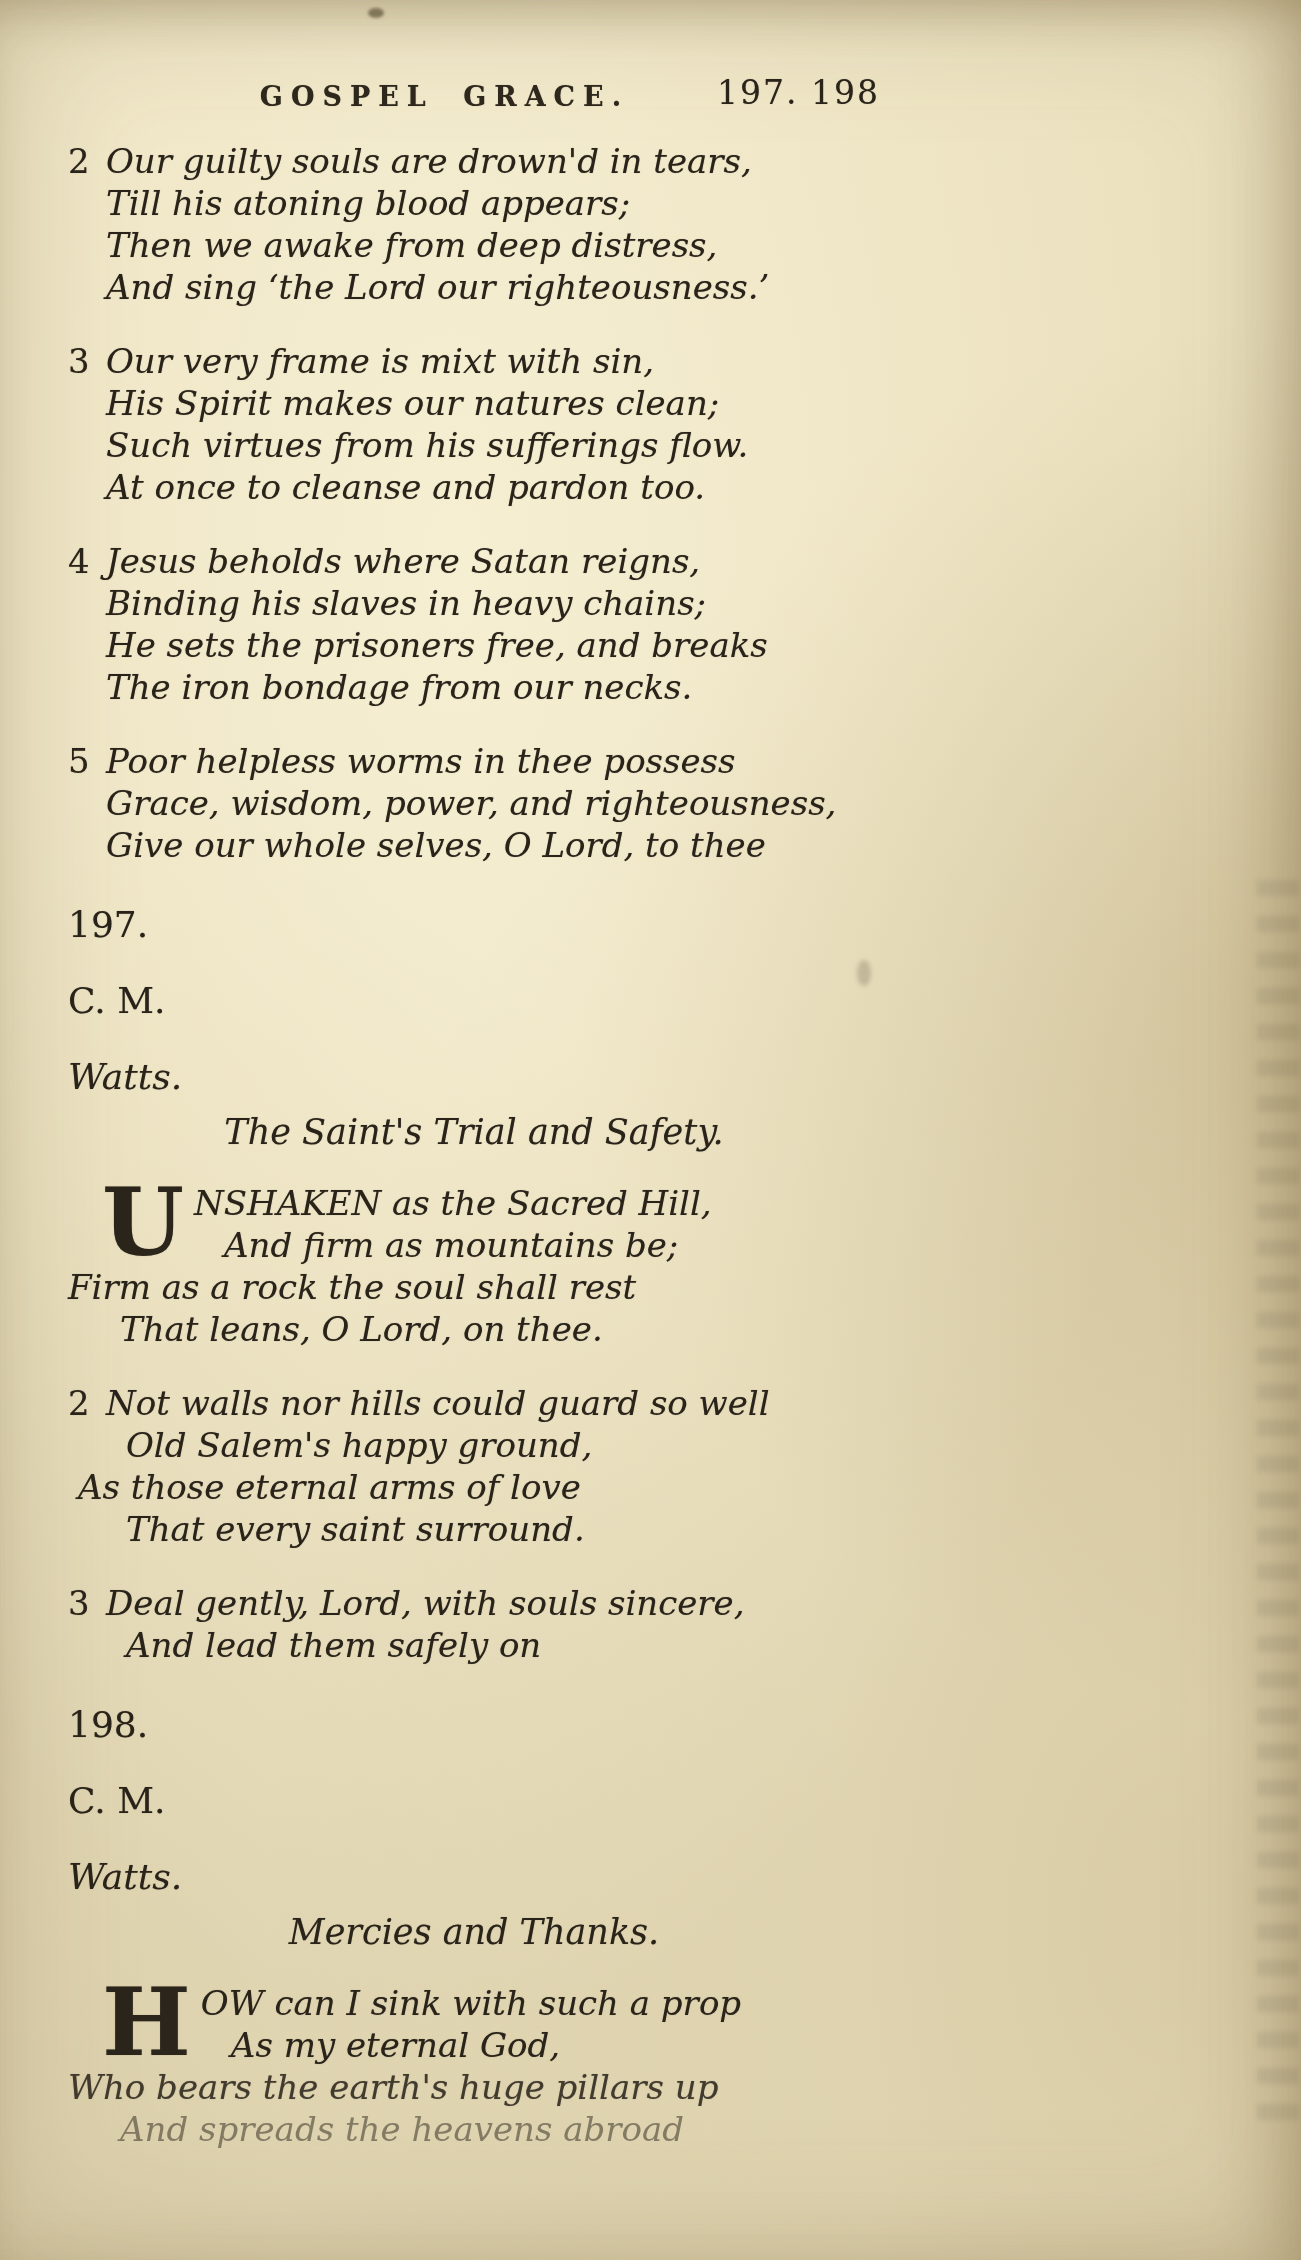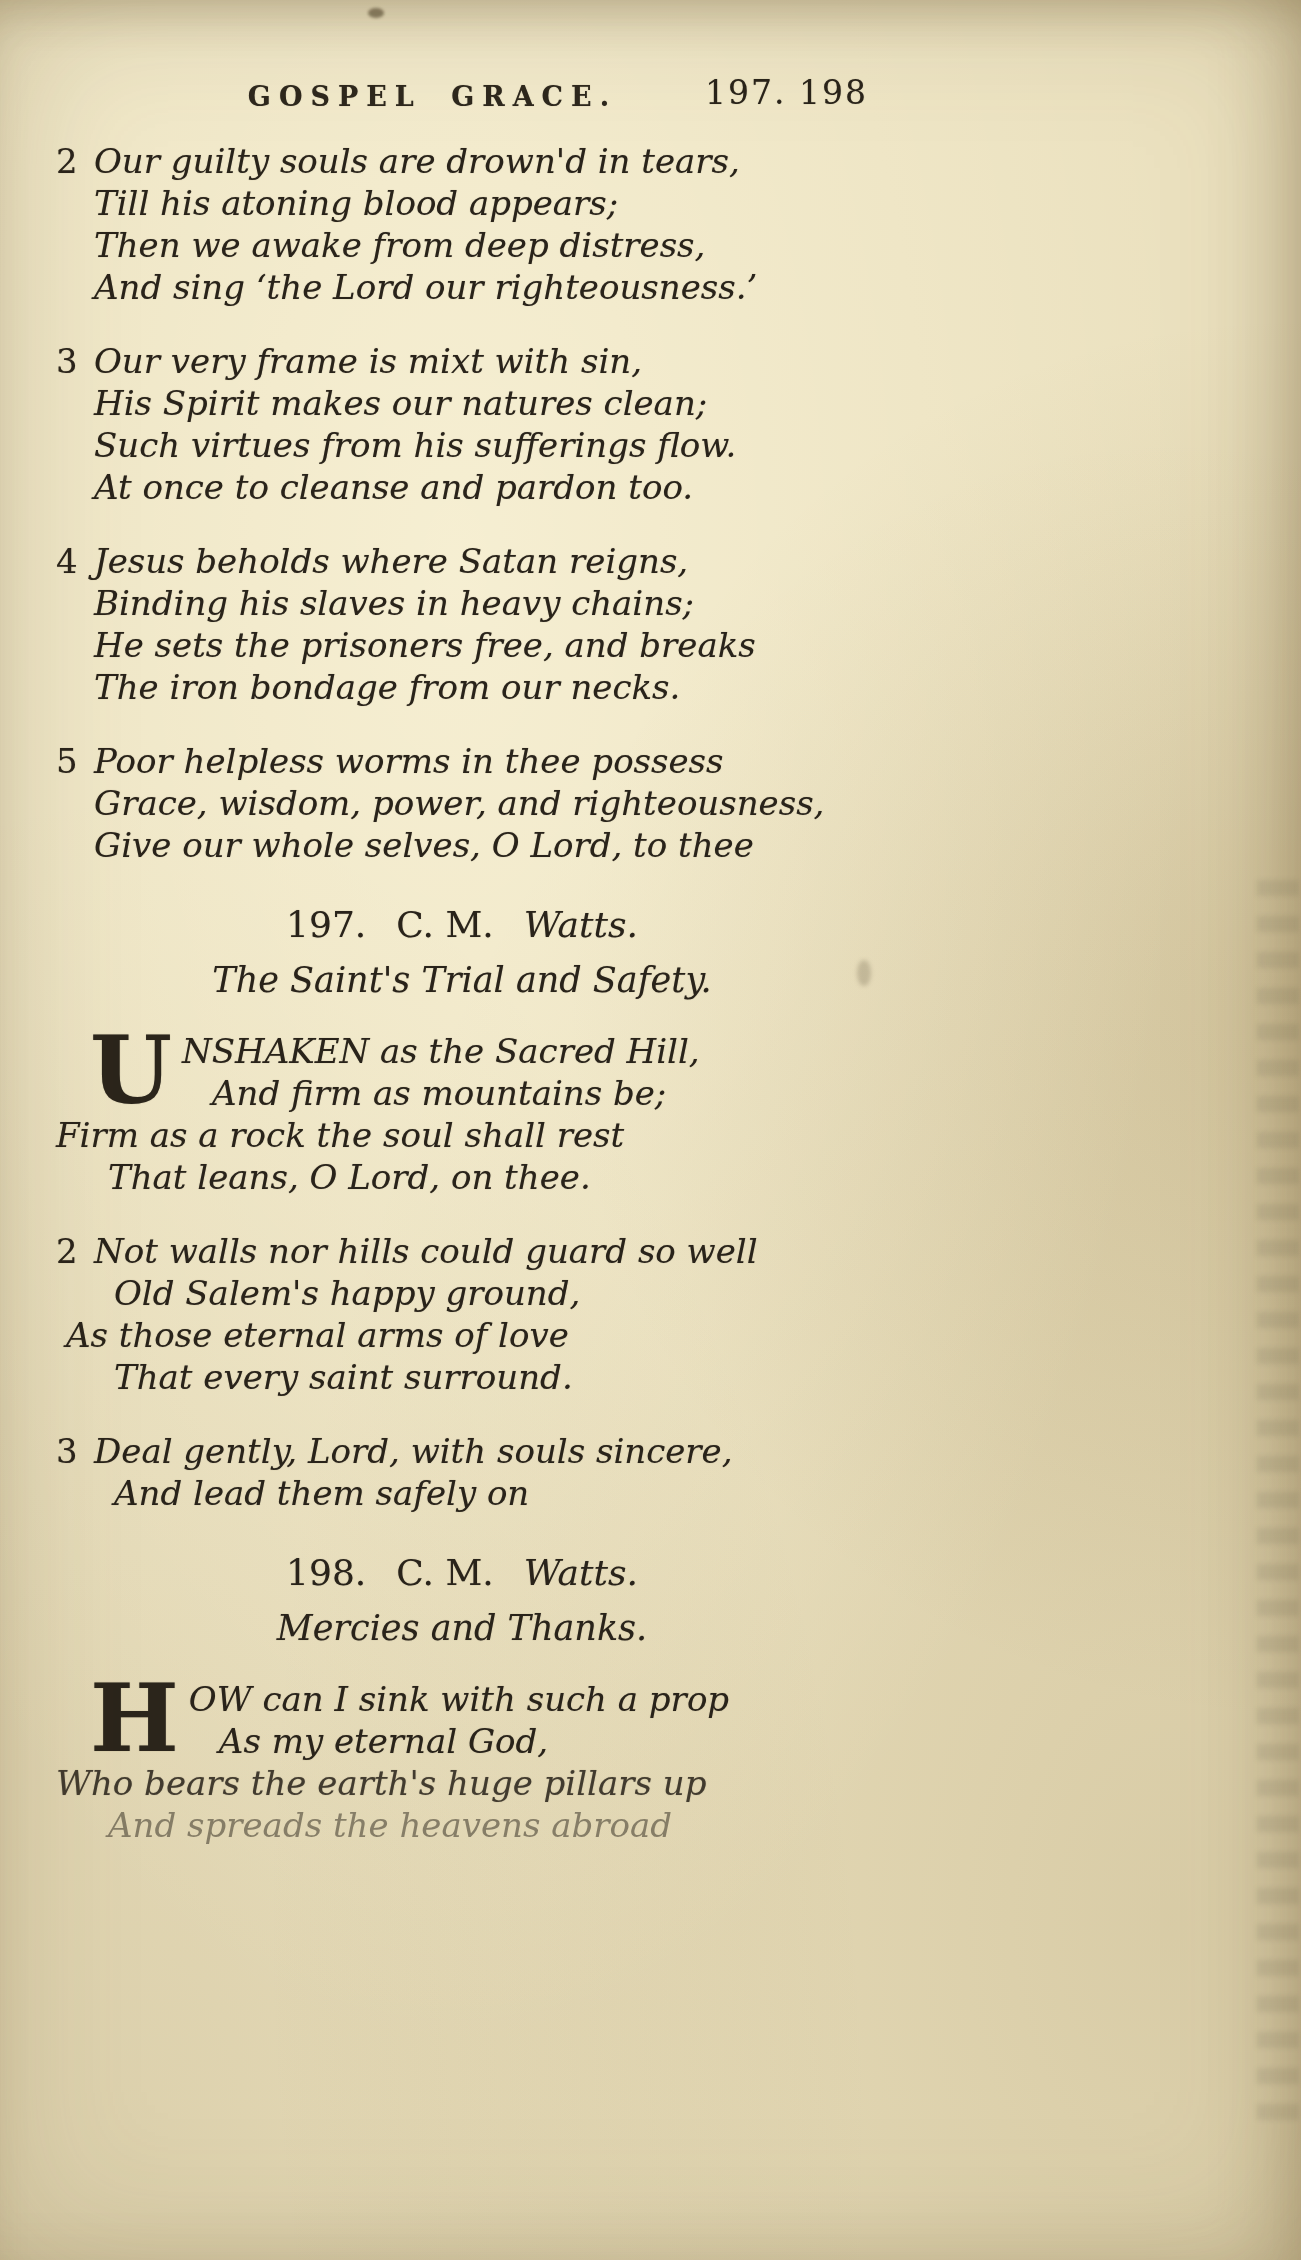--- a/index.html
+++ b/index.html
@@ -28,21 +28,21 @@
     position: absolute;
     inset: 0;
     pointer-events: none;
     box-shadow:
       inset 0 0 140px rgba(96, 74, 32, 0.22),
       inset -46px 0 70px -24px rgba(96, 74, 32, 0.22),
       inset 0 30px 50px -24px rgba(96, 74, 32, 0.28);
   }
   .content {
     position: absolute;
-    left: 56px;
+    left: 68px;
     top: 72px;
     width: 812px;
     font-size: 34px;
     line-height: 42px;
     text-shadow: 0 0 1px rgba(41, 35, 26, 0.35);
   }
 
   
   .page-header {
     position: relative;
@@ -88,20 +88,21 @@
   .cm .vlines .line:nth-child(3) { margin-left: -28px; }
 
   
   .hymn-heading {
     display: flex;
     justify-content: center;
     gap: 30px;
     margin: 36px 0 10px;
     font-size: 36px;
     line-height: 46px;
+    flex-direction: column;
   }
   .hymn-heading .author { font-style: italic; }
   .hymn-title {
     text-align: center;
     font-style: italic;
     font-size: 35px;
     line-height: 44px;
     margin: 0 0 28px;
   }
 

